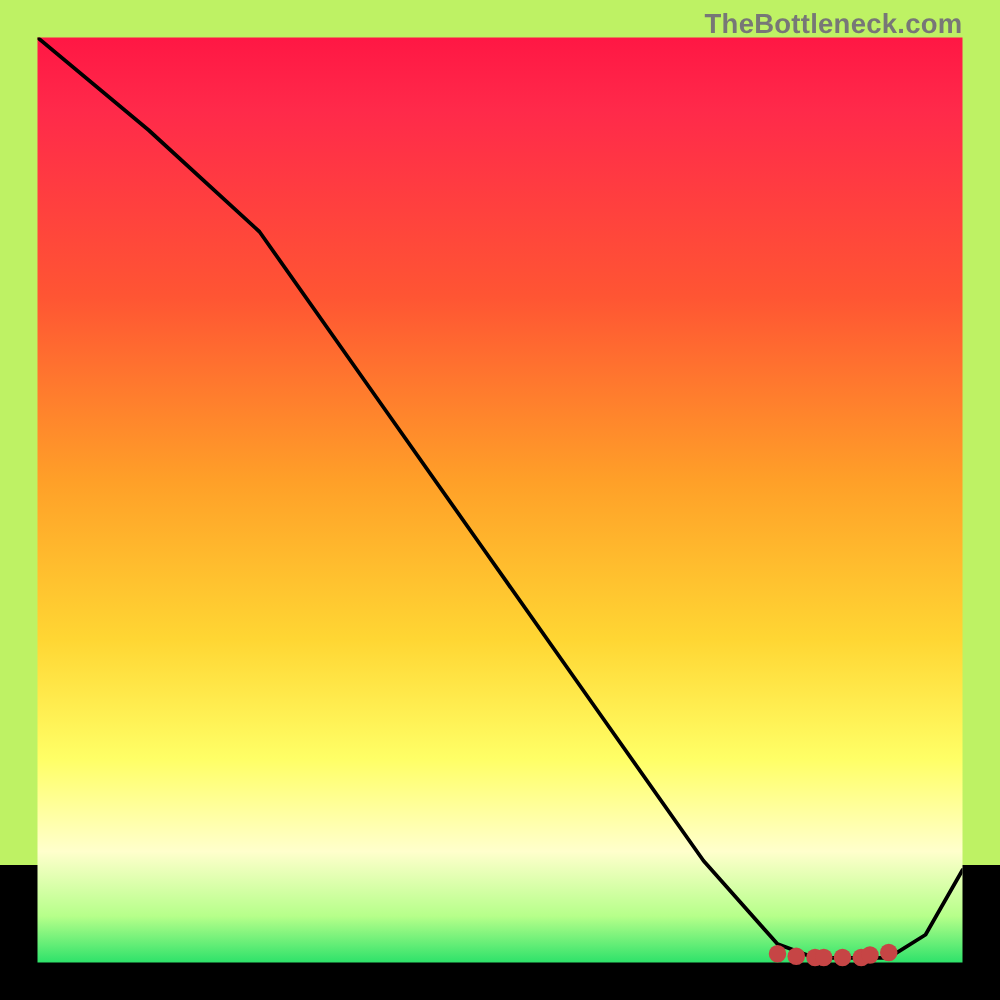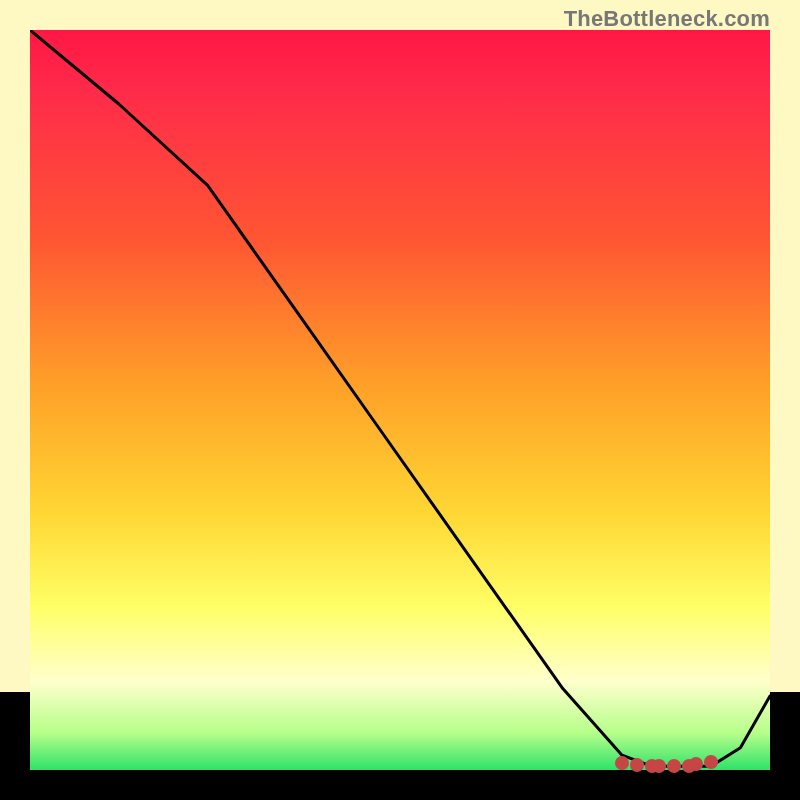--- a/index.html
+++ b/index.html
@@ -8,21 +8,21 @@
     width: 800px;
     height: 800px;
     background: #000;
     overflow: hidden;
     font-family: Arial, Helvetica, sans-serif;
   }
   .frame {
     position: relative;
     width: 800px;
     height: 692px;
-    background: #fef9c3;
+    background: #bef264;
   }
   .plot {
     position: absolute;
     left: 30px;
     top: 30px;
     width: 740px;
     height: 740px;
     
     background: linear-gradient(
       to bottom,

